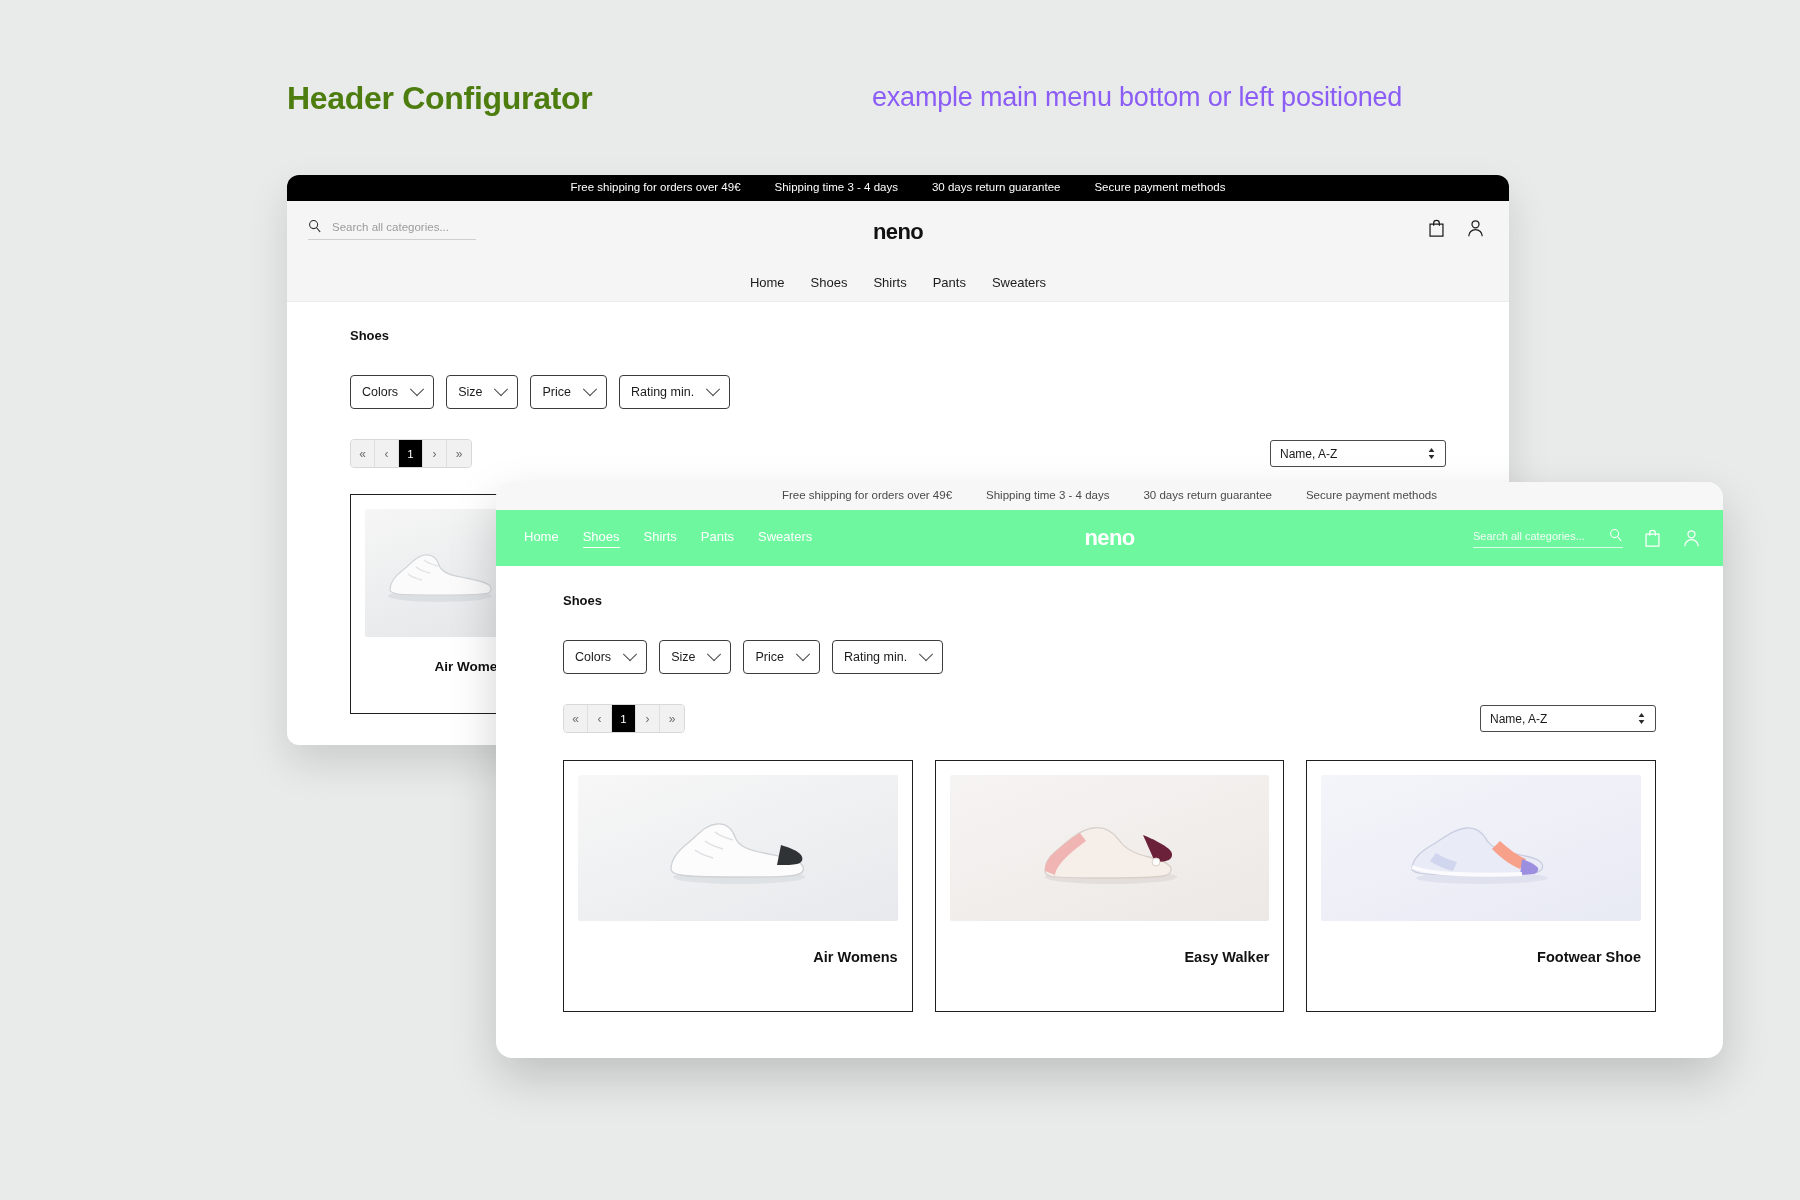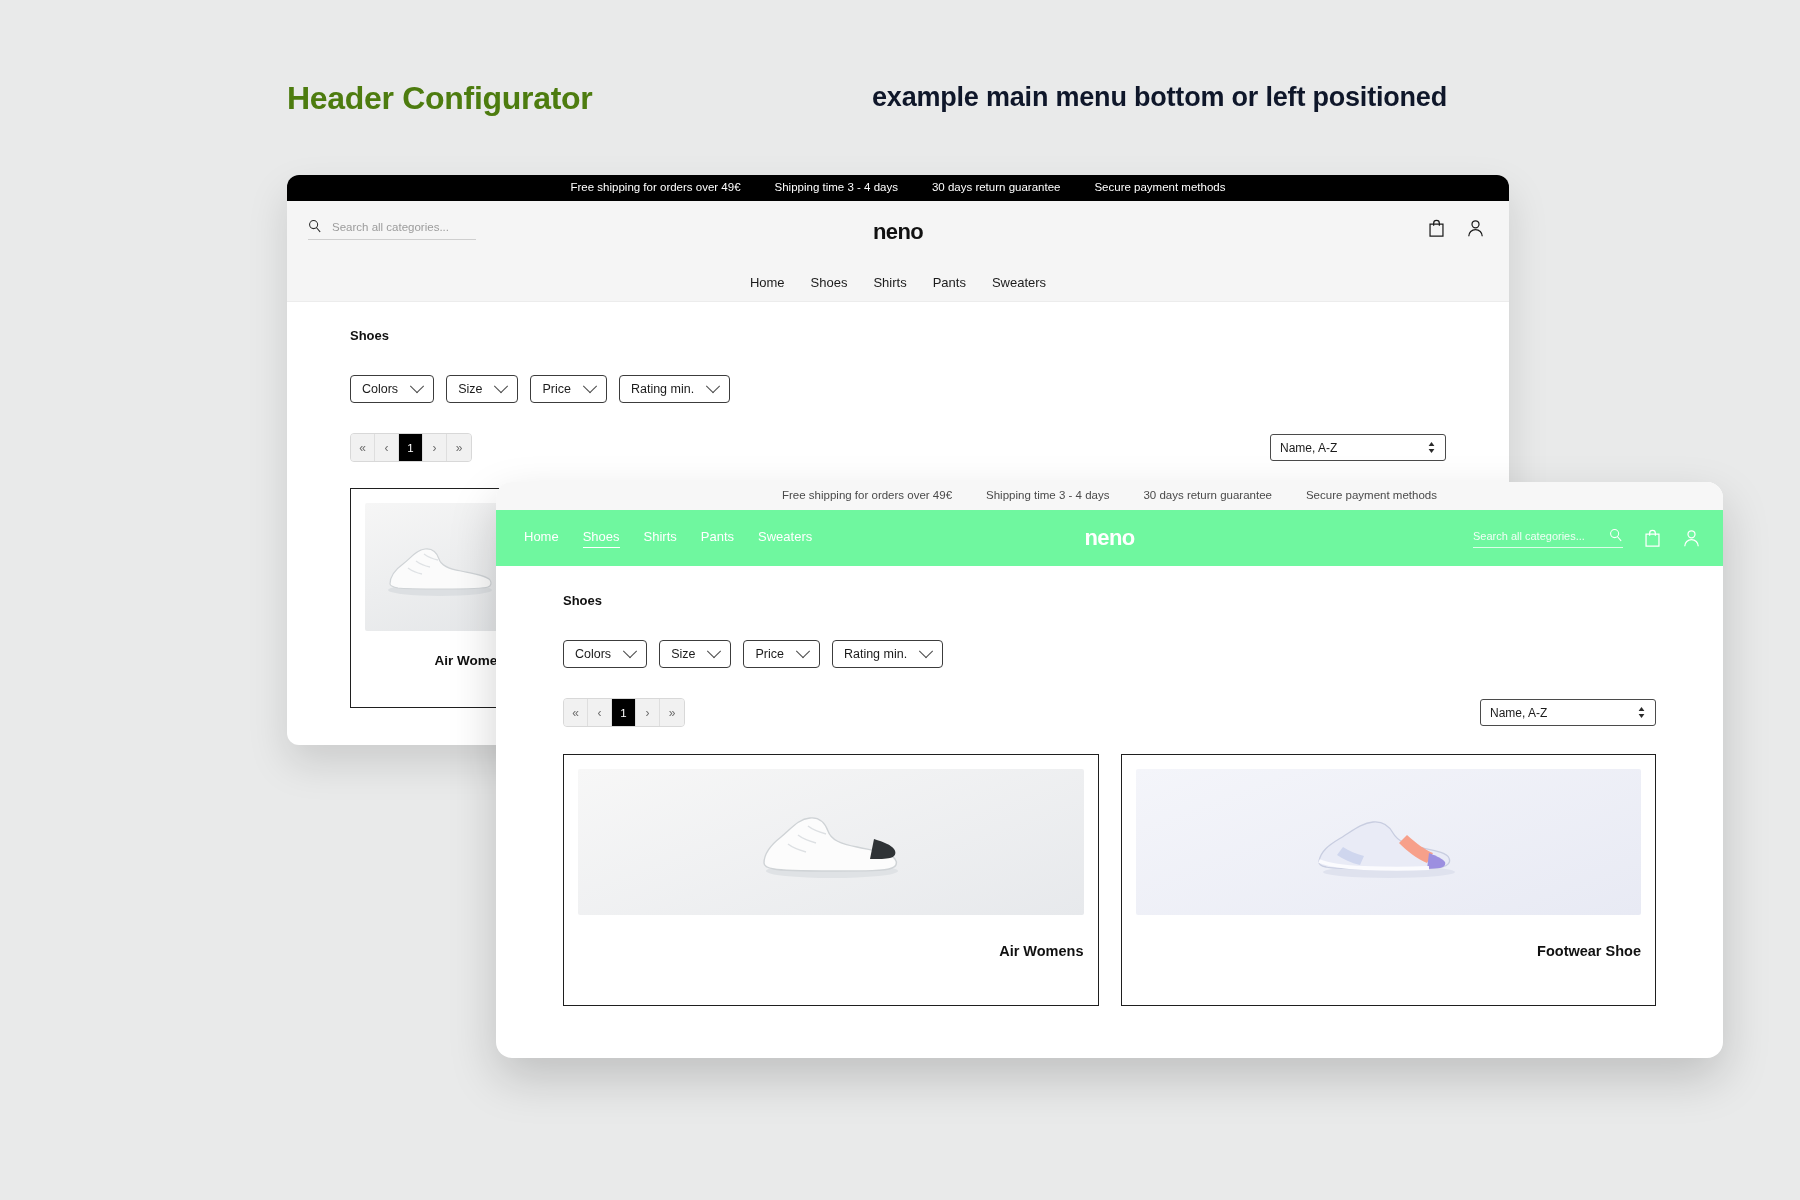--- a/index.html
+++ b/index.html
@@ -23,22 +23,22 @@
     font-size: 32px;
     font-weight: bold;
     color: #4d7c0f;
     letter-spacing: -0.3px;
   }
   .page-subheading {
     position: absolute;
     left: 872px;
     top: 82px;
     font-size: 27px;
-    font-weight: 700;
-    color: #0f172a;
+    font-weight: 400;
+    color: #8b5cf6;
     letter-spacing: -0.2px;
     white-space: nowrap;
   }
 
   
   .topbar-msgs {
     display: flex;
     align-items: center;
     justify-content: center;
     gap: 34px;
@@ -50,21 +50,21 @@
   }
 
   .filter-row {
     display: flex;
     gap: 12px;
   }
   .filter-btn {
     border: 1px solid #3c3c3c;
     border-radius: 4px;
     background: #fff;
-    height: 28px;
+    height: 34px;
     display: flex;
     align-items: center;
     gap: 14px;
     padding: 0 11px;
     font-size: 12.5px;
     color: #1b1b1b;
     box-sizing: border-box;
   }
   .chev {
     display: inline-block;
@@ -536,20 +536,32 @@
           <svg width="170" height="86" viewBox="0 0 170 86">
             <ellipse cx="86" cy="72" rx="66" ry="7" fill="#dfe2e5"></ellipse>
             <path d="M18 64c0-11 8-19 17-26 10-8 17-18 29-19 10-1 15 5 18 13 3 9 13 13 29 16 18 4 34 6 38 12 3 4 1 8-3 9-7 3-26 3-59 3-34 0-50 0-59-2-6-1-10-3-10-6z" fill="#fcfcfc" stroke="#cfd3d6" stroke-width="1.4"></path>
             <path d="M128 40c10 3 17 6 20 10 3 4 1 8-4 9-4 1-11 1-20 1z" fill="#2f3336"></path>
             <path d="M42 45c5 4 11 6 18 8M52 36c5 4 11 6 18 8M62 27c5 4 11 6 18 8" stroke="#dde0e3" stroke-width="1.5" fill="none"></path>
           </svg>
         </div>
         <div class="card-name">Air Womens</div>
       </div>
 
+      <div class="card">
+        <div class="card-img" style="background:linear-gradient(160deg,#f6f4f2,#ece8e6);">
+          <svg width="170" height="86" viewBox="0 0 170 86">
+            <ellipse cx="86" cy="72" rx="66" ry="7" fill="#e3dedc"></ellipse>
+            <path d="M20 66c0-8 4-14 10-19 12-10 24-22 38-24 12-2 20 4 26 12 6 9 16 14 30 17 12 3 20 6 22 11 1 4-2 7-8 8-9 2-30 2-62 2-30 0-45 0-51-2-4-1-5-3-5-5z" fill="#f6efe9" stroke="#d8cfc9" stroke-width="1.3"></path>
+            <path d="M20 66c0-8 4-14 10-19 8-7 16-14 25-19l6 8c-10 7-19 15-25 22-4 5-6 9-6 12z" fill="#f0b5b3"></path>
+            <path d="M118 30c10 4 20 9 26 14 3 3 4 6 2 9-2 3-8 4-16 4z" fill="#6b2139"></path>
+            <circle cx="131" cy="57" r="4" fill="#fdfdfd" stroke="#d8cfc9" stroke-width="1"></circle>
+          </svg>
+        </div>
+        <div class="card-name">Easy Walker</div>
+      </div>
 
       <div class="card">
         <div class="card-img" style="background:linear-gradient(160deg,#f4f5fa,#e8eaf4);">
           <svg width="170" height="86" viewBox="0 0 170 86">
             <ellipse cx="86" cy="73" rx="66" ry="6" fill="#dfe2ee"></ellipse>
             <path d="M16 62c2-10 10-16 20-22 12-7 22-16 34-17 10-1 16 4 20 11 5 9 16 13 30 15 14 3 24 5 26 10 2 4-1 8-7 9-10 2-32 2-63 2-31 0-46 0-53-2-5-1-8-3-7-6z" fill="#e9ebf6" stroke="#c8cde0" stroke-width="1.3"></path>
             <path d="M104 36c9 8 18 15 26 18l-6 10c-10-4-20-12-28-20z" fill="#f7a08a"></path>
             <path d="M126 54c8 3 14 6 16 9 1 3-1 5-5 6l-13 1z" fill="#9c8fe0"></path>
             <path d="M40 48c6 4 13 7 21 9l-4 9c-9-2-17-6-23-10z" fill="#cfd6ee"></path>
             <path d="M16 62c10 4 24 6 45 7 21 1 45 1 65 0" stroke="#fbfbfe" stroke-width="4" fill="none"></path>

